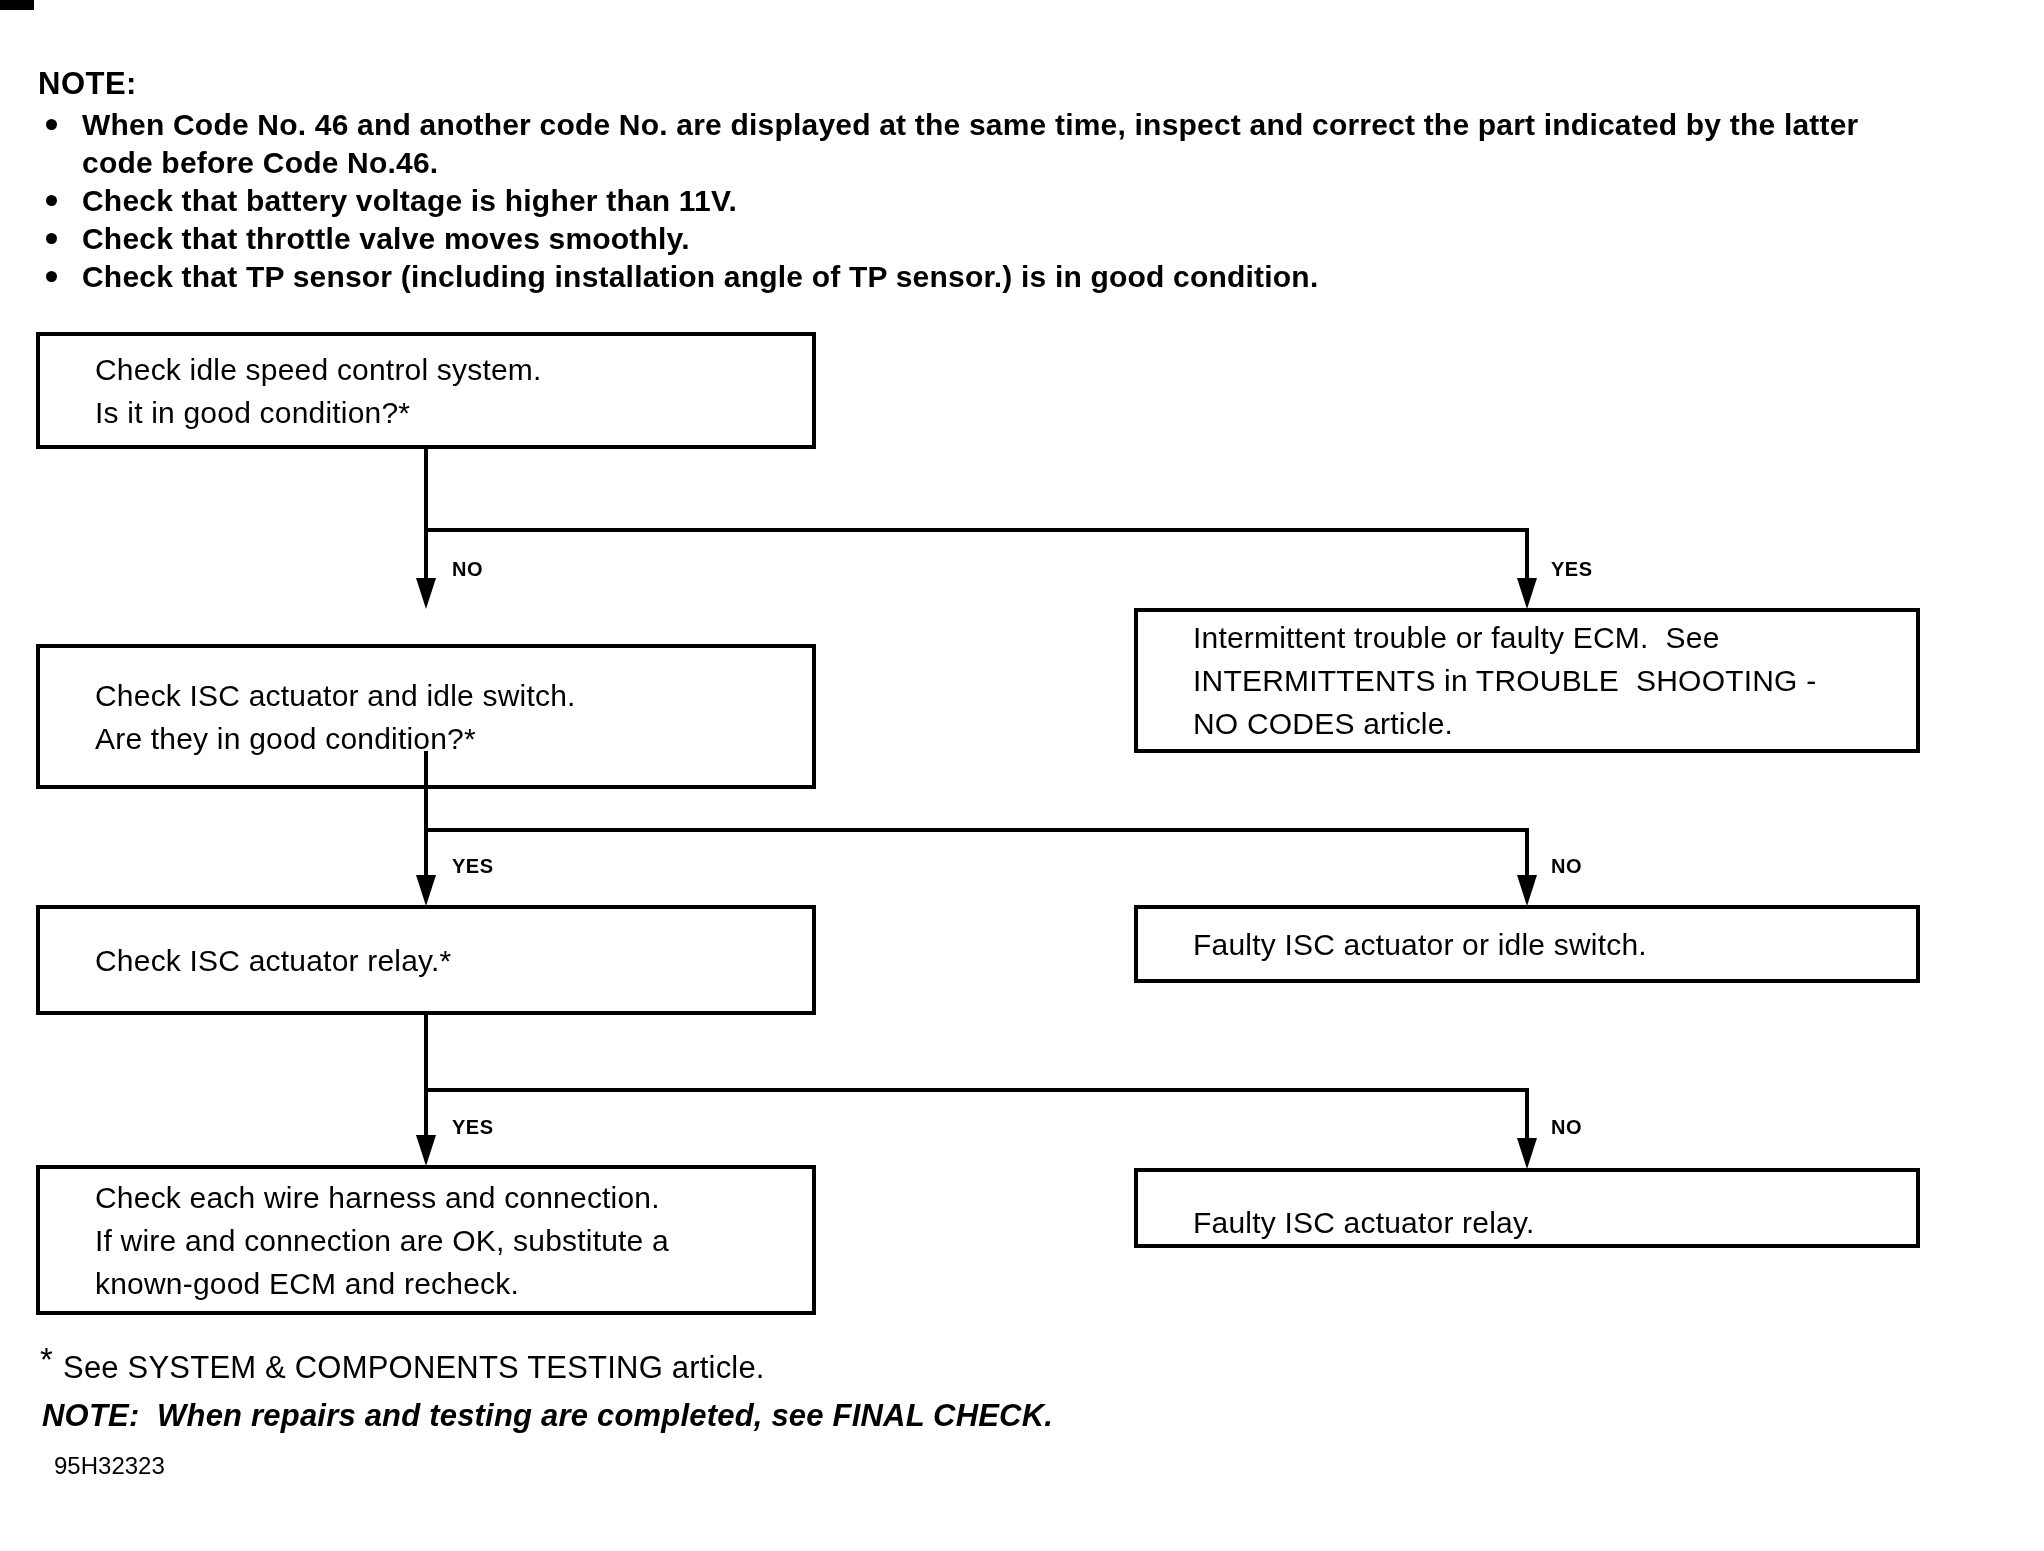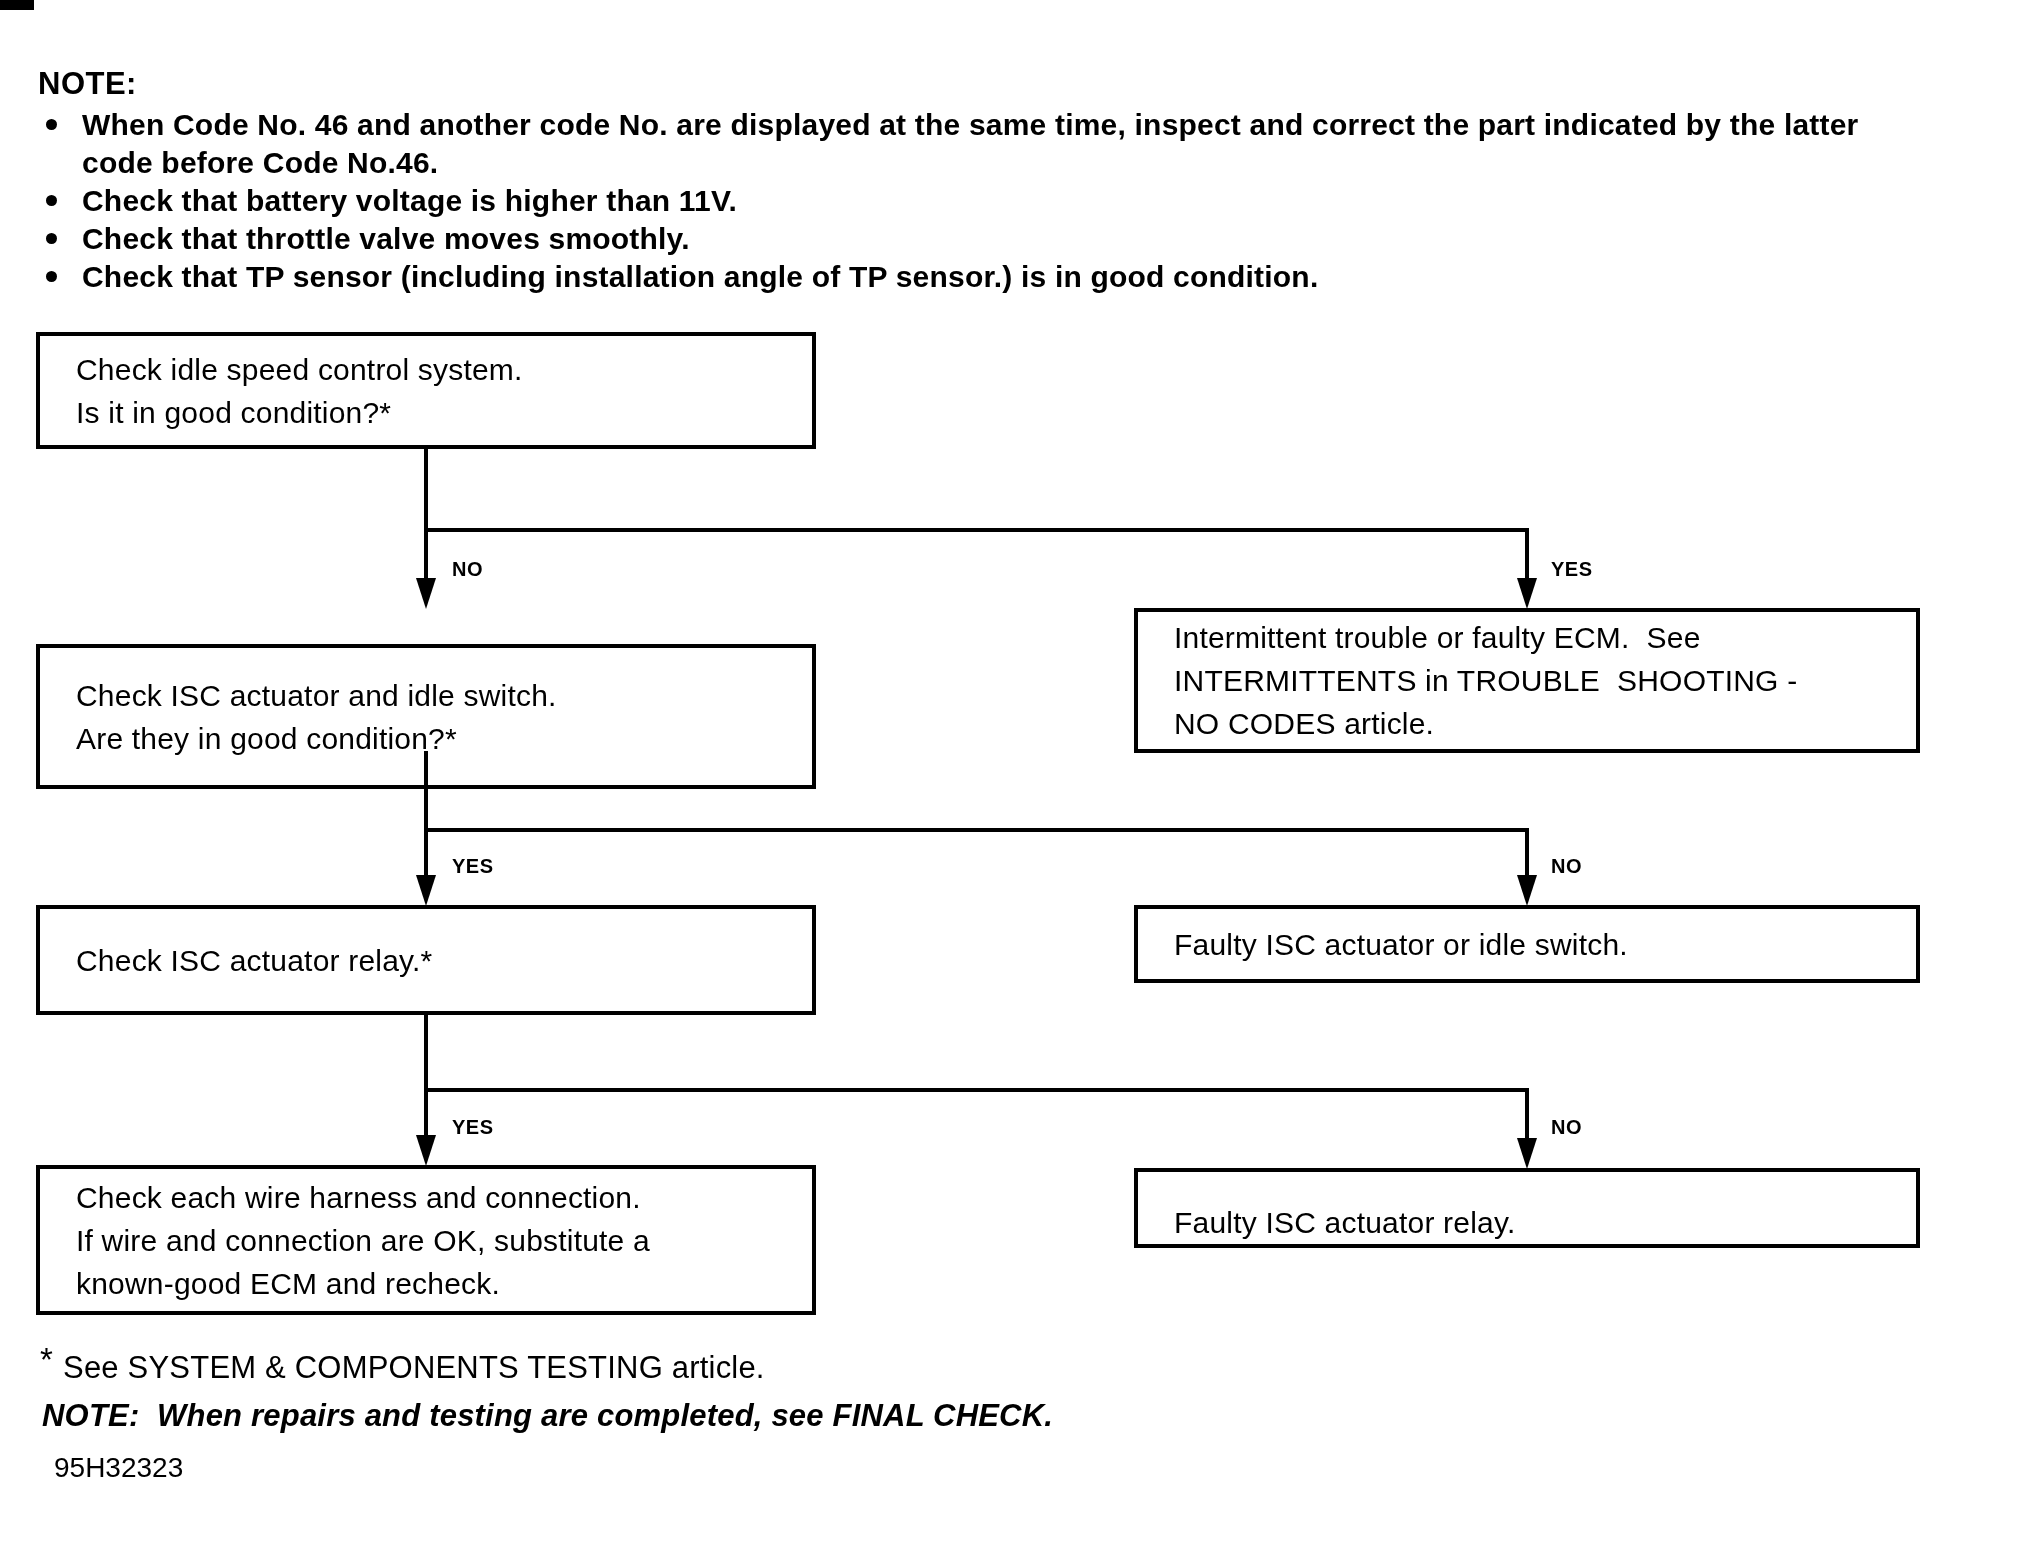--- a/index.html
+++ b/index.html
@@ -24,21 +24,21 @@
   }
   .bullet-text{
     font-size:30px;font-weight:bold;line-height:38px;
     white-space:pre-wrap;display:block;letter-spacing:0.2px;
   }
   
   .fbox{
     position:absolute;box-sizing:border-box;
     border:4px solid #000;background:#fff;
     display:flex;flex-direction:column;justify-content:center;
-    padding-left:36px;padding-right:8px;
+    padding-left:55px;padding-right:8px;
   }
   .fbox .btxt{
     font-size:30px;line-height:43px;white-space:pre-wrap;letter-spacing:0.2px;
   }
   
   .vline,.hline{position:absolute;background:#000;}
   .vline{width:4px;}
   .hline{height:4px;}
   .arrow{
     position:absolute;width:0;height:0;
@@ -50,21 +50,21 @@
     position:absolute;font-size:20px;font-weight:bold;line-height:31px;letter-spacing:0.5px;
   }
   
   .foot-star{position:absolute;left:40px;top:1348px;font-size:31px;letter-spacing:0.2px;}
   .foot-star .ast{position:relative;top:-7px;font-size:33px;padding-right:10px;}
   .foot-note{
     position:absolute;left:42px;top:1398px;
     font-size:31px;font-weight:bold;font-style:italic;
     white-space:pre-wrap;letter-spacing:0.2px;
   }
-  .doc-code{position:absolute;left:54px;top:1452px;font-size:28px;}
+  .doc-code{position:absolute;left:54px;top:1452px;font-size:24px;}
 </style>
 </head>
 <body>
 
 <div id="page">
 
   <div class="artifact" style="left:0;top:0;width:34px;height:10px;"></div>
 
   <div class="note-title">NOTE:</div>
 

